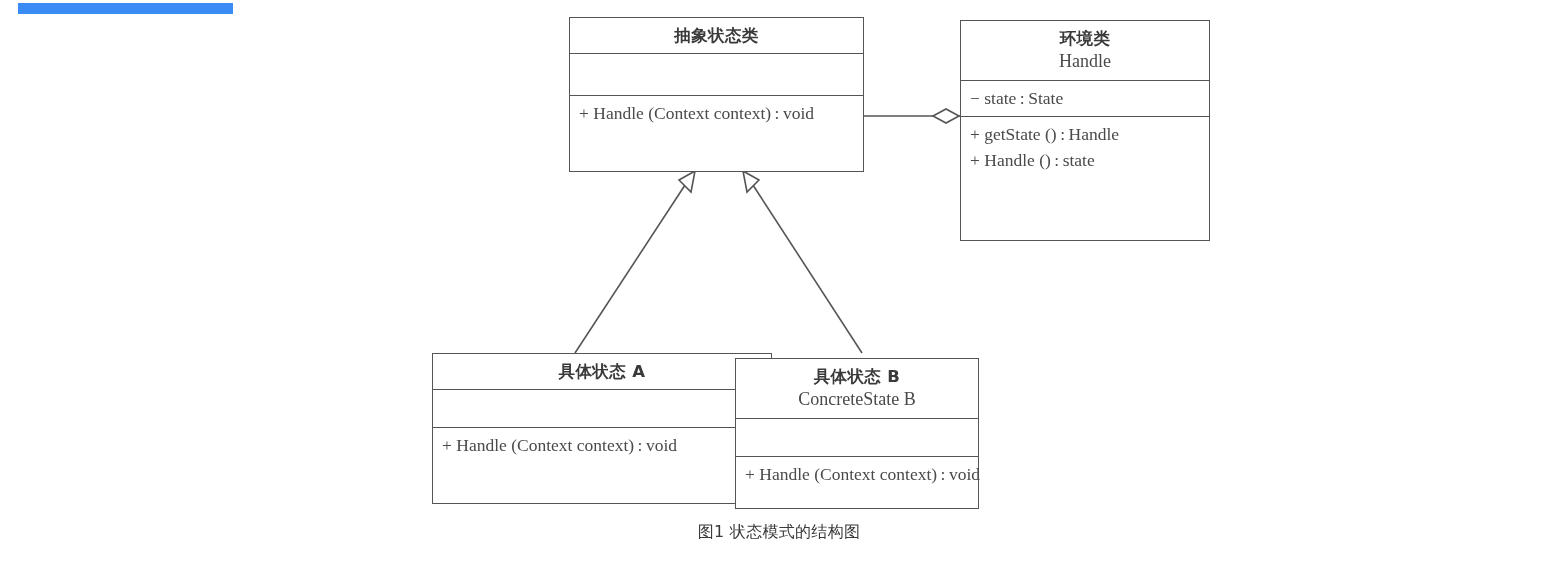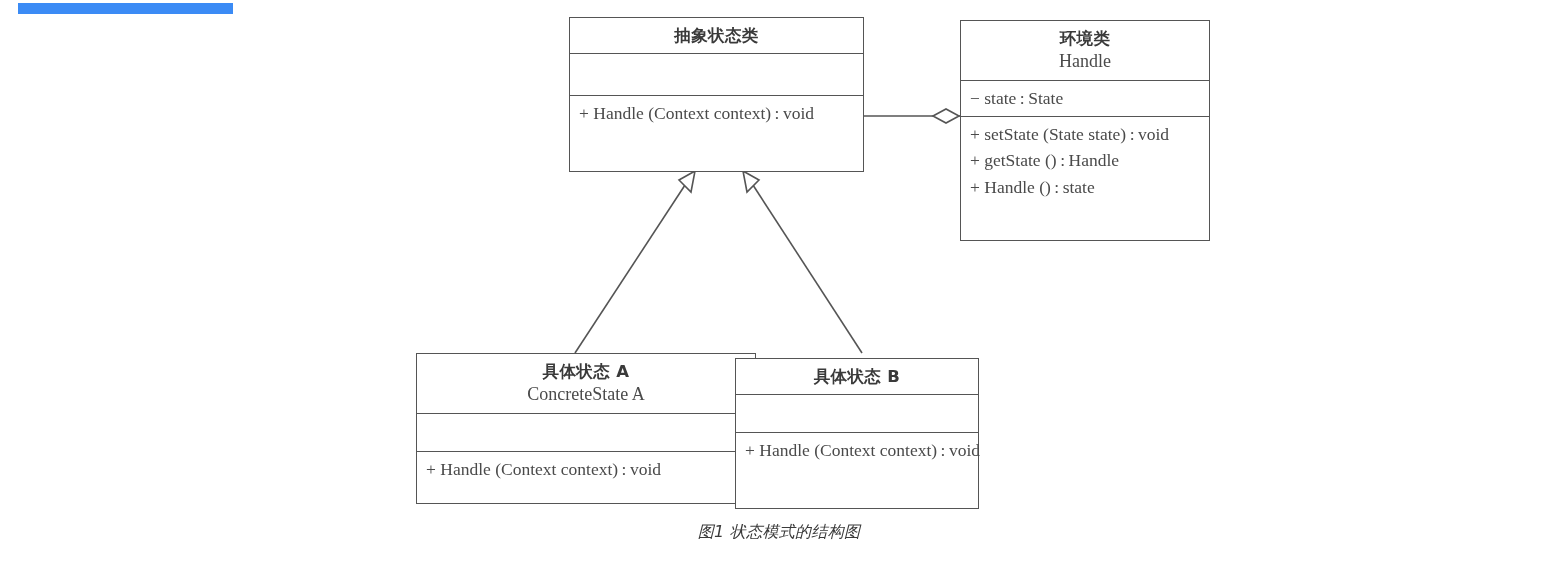--- a/index.html
+++ b/index.html
@@ -85,21 +85,21 @@
     padding: 1px 0;
   }
 
   
   #box-state        { left: 569px; top: 17px;  width: 295px; height: 155px; }
   #box-state .c-attrs { min-height: 42px; }
 
   #box-context      { left: 960px; top: 20px;   width: 250px; height: 221px; }
   #box-context .c-attrs { min-height: 35px; }
 
-  #box-concrete-a   { left: 416px; top: 353px; width: 340px; height: 151px; }
+  #box-concrete-a   { left: 432px; top: 353px; width: 340px; height: 151px; }
   #box-concrete-a .c-attrs { min-height: 38px; }
 
   #box-concrete-b   { left: 735px; top: 358px; width: 244px; height: 151px; }
   #box-concrete-b .c-attrs { min-height: 38px; }
 
   
   #connectors {
     position: absolute;
     left: 0; top: 0;
     width: 1558px;
@@ -112,21 +112,20 @@
   .figure-caption {
     position: absolute;
     left: 0;
     top: 522px;
     width: 1558px;
     text-align: center;
     font-family: "DejaVu Sans", "Liberation Sans", sans-serif;
     font-size: 16px;
     color: #3a3a3a;
     letter-spacing: 0.3px;
-    font-style: italic;
   }
 </style>
 </head>
 <body>
 
 <div id="canvas">
 
   <div class="highlight-bar"></div>
 
   <svg id="connectors" viewBox="0 0 1558 567" width="1558" height="567" xmlns="http://www.w3.org/2000/svg">
@@ -159,40 +158,39 @@
 
   <div class="uml-class" id="box-context">
     <div class="compartment c-header">
       <div class="cn-cjk">环境类</div>
       <div class="cn-en">Handle</div>
     </div>
     <div class="compartment c-attrs">
       <div class="member">− state : State</div>
     </div>
     <div class="compartment c-ops">
-      <div class="member">+ setState (State state) : void</div>
       <div class="member">+ getState () : Handle</div>
       <div class="member">+ Handle () : state</div>
     </div>
   </div>
 
   <div class="uml-class" id="box-concrete-a">
     <div class="compartment c-header">
       <div class="cn-cjk">具体状态 A</div>
-      <div class="cn-en">ConcreteState A</div>
     </div>
     <div class="compartment c-attrs empty"></div>
     <div class="compartment c-ops">
       <div class="member">+ Handle (Context context) : void</div>
     </div>
   </div>
 
   <div class="uml-class" id="box-concrete-b">
     <div class="compartment c-header">
       <div class="cn-cjk">具体状态 B</div>
+      <div class="cn-en">ConcreteState B</div>
     </div>
     <div class="compartment c-attrs empty"></div>
     <div class="compartment c-ops">
       <div class="member">+ Handle (Context context) : void</div>
     </div>
   </div>
 
   <div class="figure-caption">图1 状态模式的结构图</div>
 
 </div>

